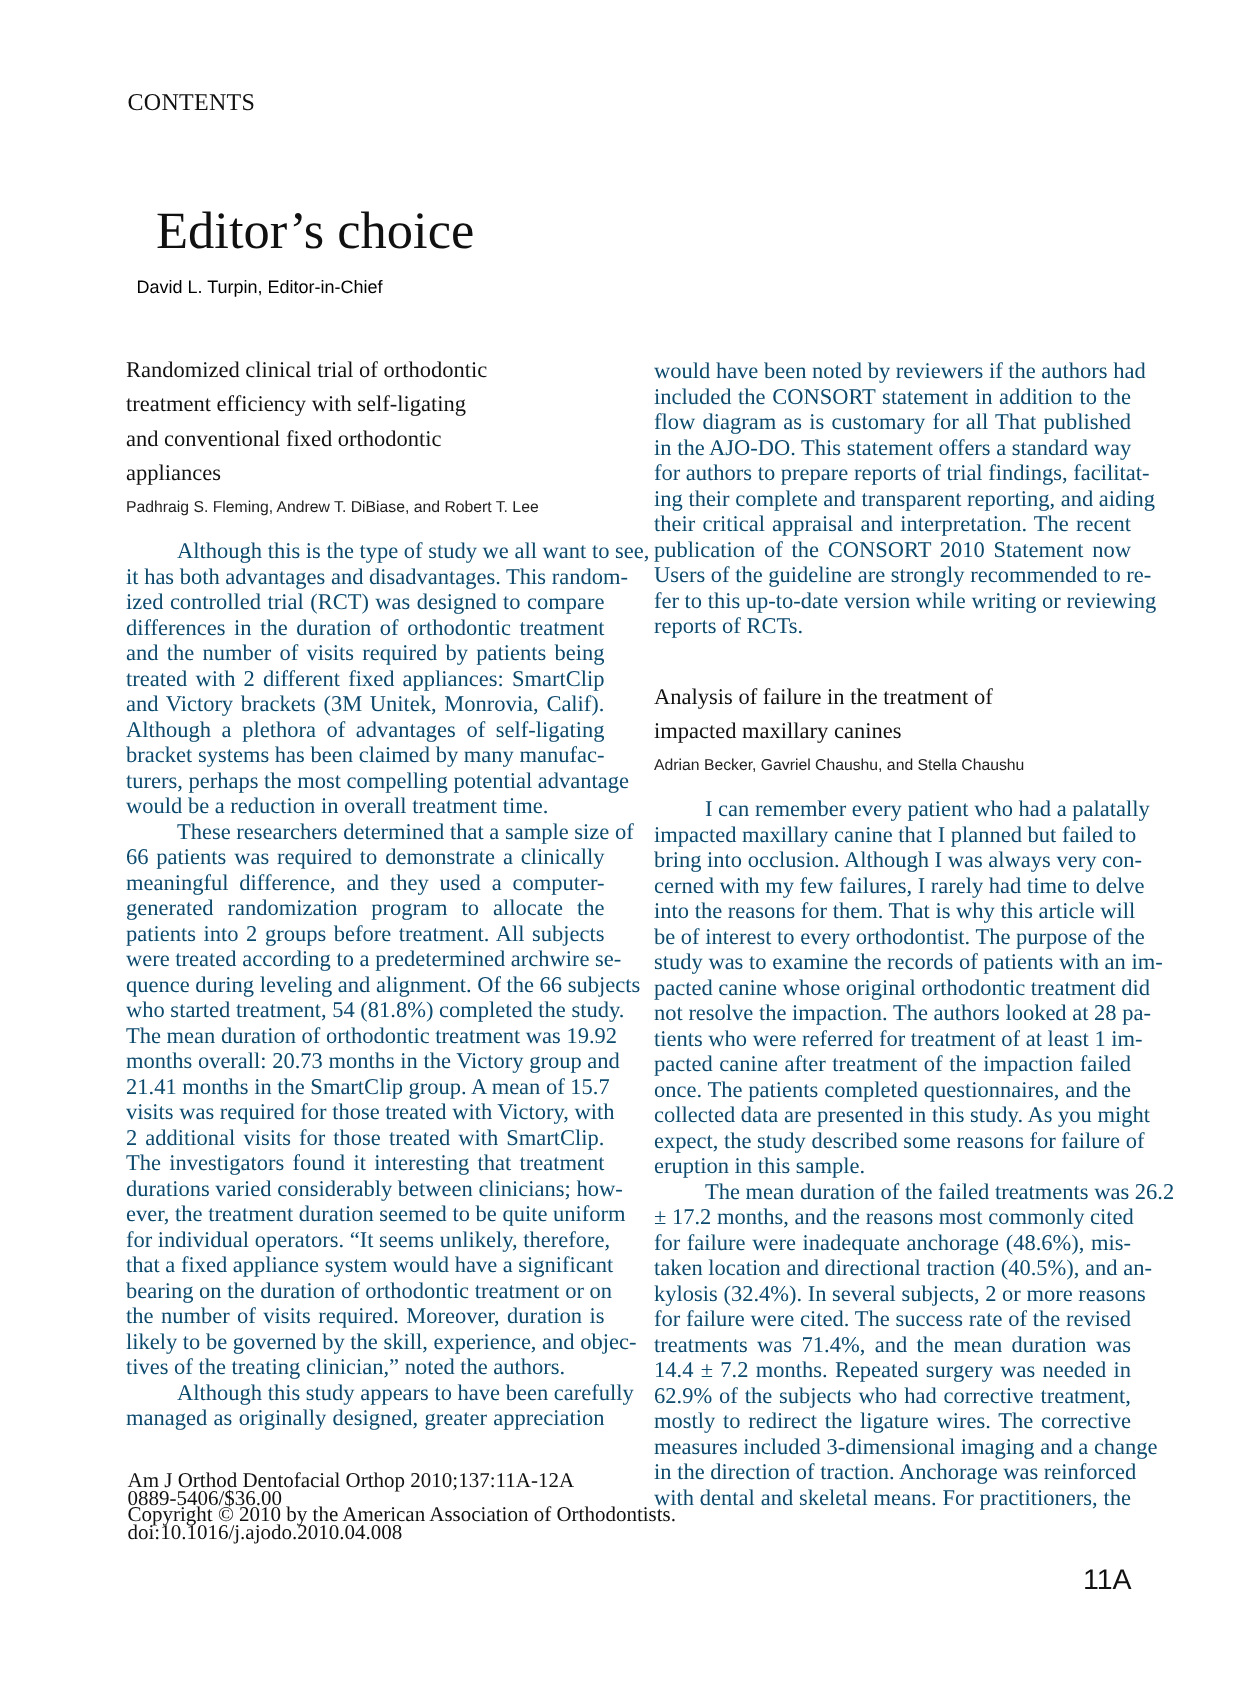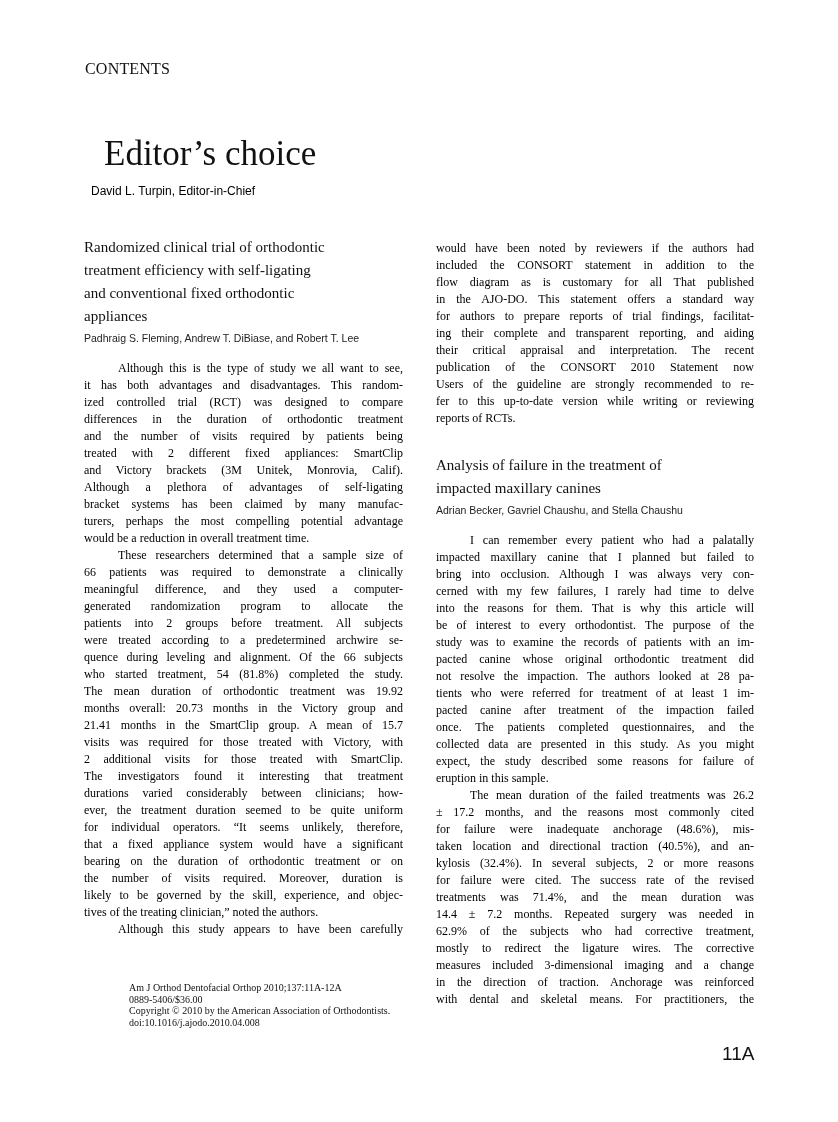--- a/index.html
+++ b/index.html
@@ -7,25 +7,25 @@
   .serif { font-family: "Liberation Serif", "DejaVu Serif", serif; }
   .sans { font-family: "Liberation Sans", "DejaVu Sans", sans-serif; }
   #section-label { position: absolute; left: 85px; top: 60px; font-size: 16px; letter-spacing: 0.2px; }
   #page-title { position: absolute; left: 92px; top: 120px; font-size: 35px; line-height: 44px; margin: 12px; font-weight: normal; text-align: right; }
   #editor-byline { position: absolute; left: 91px; top: 184px; font-size: 12px; color: #000000; }
   .col { position: absolute; width: 319px; }
   #col-left { left: 84px; top: 236px; }
   #col-right { left: 436px; top: 240px; width: 318px; }
   .art-title { font-size: 15px; line-height: 23px; margin: 0; font-weight: normal; color: #111; }
   .authors { font-size: 10.5px; margin-top: 4px; color: #222; white-space: nowrap; }
-  .body { font-size: 12px; line-height: 17px; text-align: justify; color: #000000; }
+  .body { font-size: 15px; line-height: 17px; text-align: justify; color: #0c4a6e; }
   .body .ln { display: block; text-align: justify; text-align-last: justify; white-space: nowrap; height: 17px; overflow: visible; }
   .body .ln.last { text-align-last: left; }
   .body .ln.ind { text-indent: 34px; }
-  #footer-citation { position: absolute; left: 85px; top: 982px; font-size: 10px; line-height: 11.5px; color: #111; margin-left: 44px; }
+  #footer-citation { position: absolute; left: 85px; top: 982px; font-size: 14px; line-height: 11.5px; color: #111; }
   #page-number { position: absolute; left: 722px; top: 1043px; font-size: 19px; }
 </style>
 </head>
 <body>
 
 <div id="section-label" class="serif">CONTENTS</div>
 <h1 id="page-title" class="serif">Editor’s choice</h1>
 <div id="editor-byline" class="sans">David L. Turpin, Editor-in-Chief</div>
 
 <div id="col-left" class="col">
@@ -70,20 +70,21 @@
       <span class="ln">ever, the treatment duration seemed to be quite uniform</span>
       <span class="ln">for individual operators. “It seems unlikely, therefore,</span>
       <span class="ln">that a fixed appliance system would have a significant</span>
       <span class="ln">bearing on the duration of orthodontic treatment or on</span>
       <span class="ln">the number of visits required. Moreover, duration is</span>
       <span class="ln">likely to be governed by the skill, experience, and objec-</span>
       <span class="ln last">tives of the treating clinician,” noted the authors.</span>
     </div>
     <div>
       <span class="ln ind">Although this study appears to have been carefully</span>
+      <span class="ln">managed as originally designed, greater appreciation</span>
     </div>
   </div>
 </div>
 
 <div id="col-right" class="col">
   <div class="body serif">
     <div>
       <span class="ln">would have been noted by reviewers if the authors had</span>
       <span class="ln">included the CONSORT statement in addition to the</span>
       <span class="ln">flow diagram as is customary for all That published</span>

